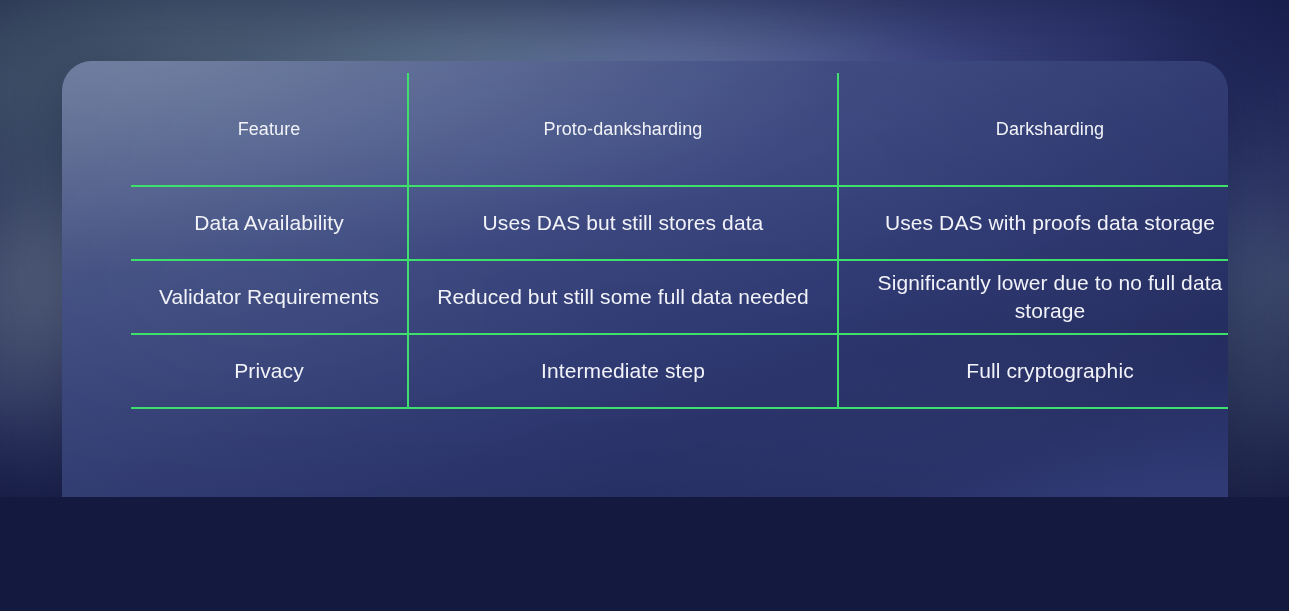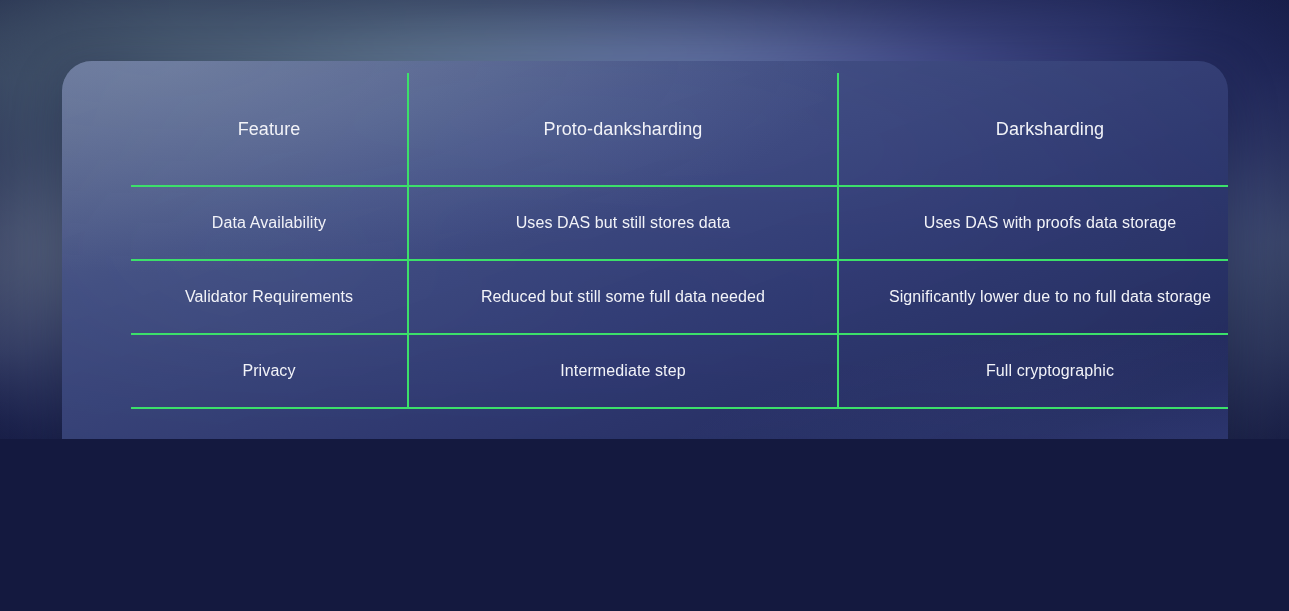--- a/index.html
+++ b/index.html
@@ -8,21 +8,21 @@
     padding: 0;
     background: #14193f;
   }
   body {
     font-family: "Liberation Sans", sans-serif;
   }
 
   #stage {
     position: relative;
     width: 1289px;
-    height: 439px;
+    height: 497px;
     overflow: hidden;
     background: #1b2154;
   }
 
   
   .bg-base {
     position: absolute;
     inset: 0;
     background:
       radial-gradient(120% 130% at 0% 0%,   #a8d5c8 0%,  #a8d5c8 6%, rgba(168,213,200,0) 42%),
@@ -84,21 +84,21 @@
   }
   table.cmp {
     border-collapse: collapse;
     width: 100%;
     table-layout: fixed;
   }
   table.cmp td {
     color: #f2f3f8;
     text-align: center;
     vertical-align: middle;
-    font-size: 16px;
+    font-size: 21px;
     line-height: 1.35;
     letter-spacing: 0.1px;
     padding: 6px 14px;
     border-bottom: 2px solid #3ce06a;
     position: relative;
   }
   table.cmp td.c0 { width: 248px; }
   table.cmp td.c1 { width: 400px; }
   table.cmp td.c2 { width: 384px; padding-left: 19px; }
 

